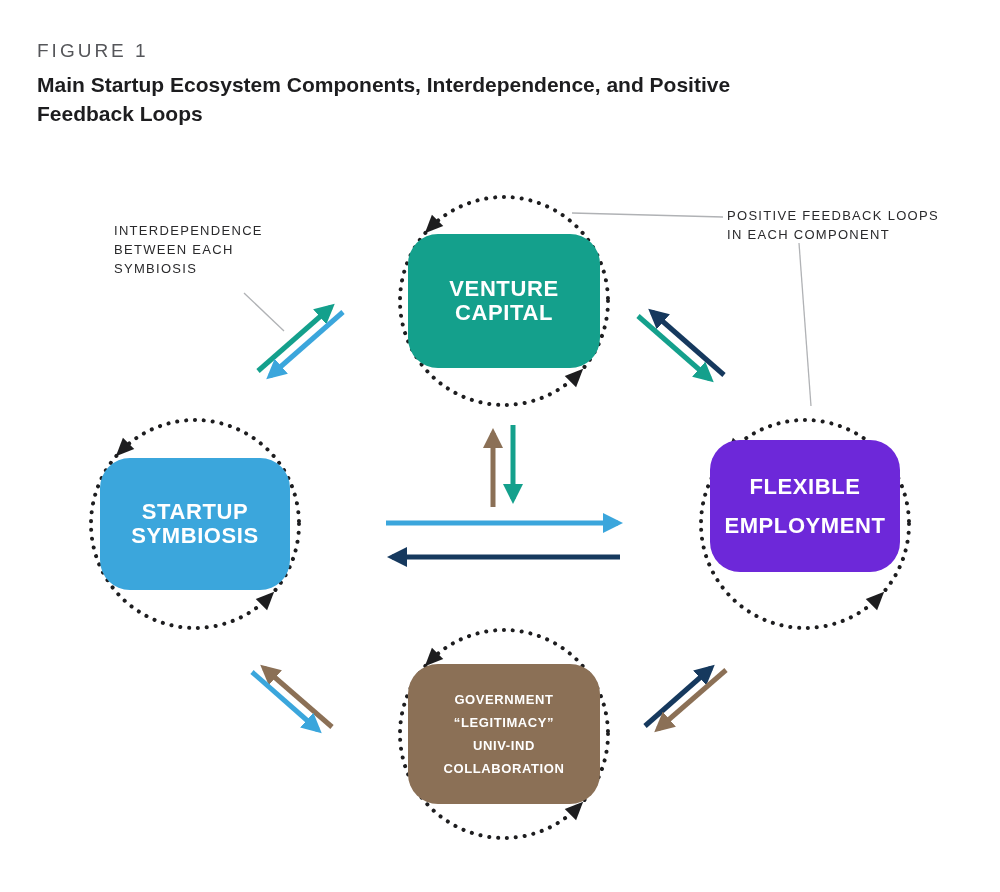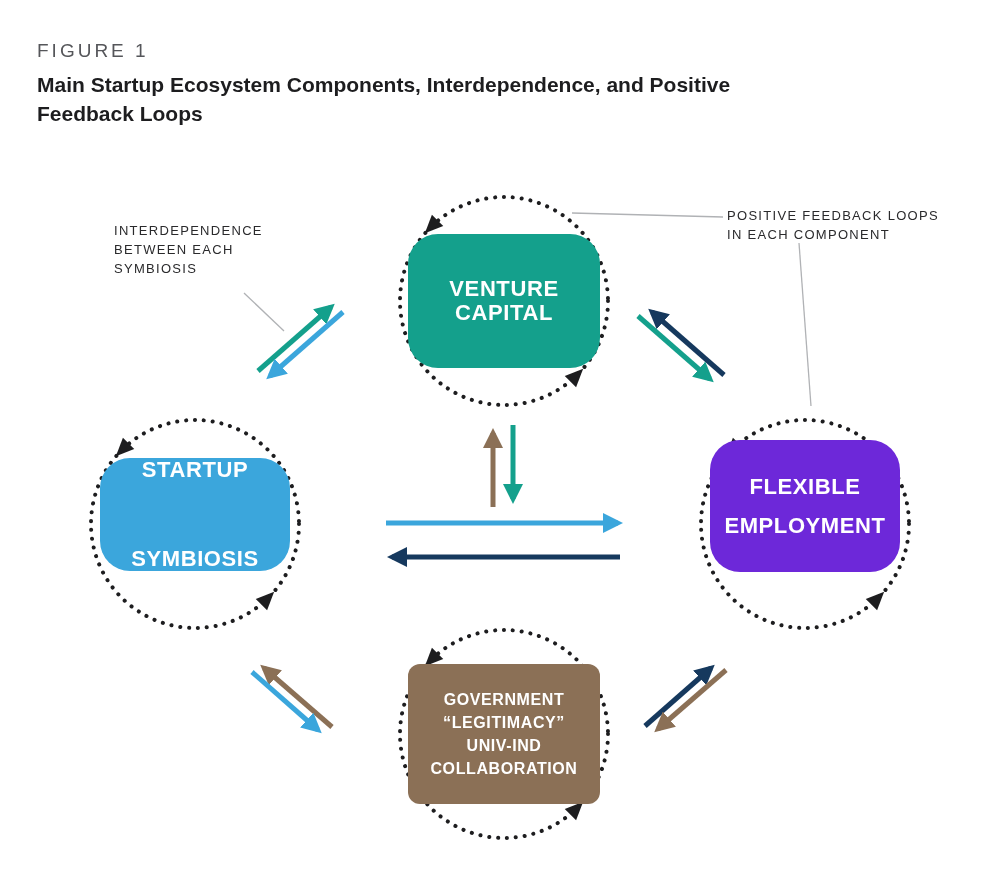--- a/index.html
+++ b/index.html
@@ -54,21 +54,21 @@
     align-items: center;
     justify-content: center;
     border-radius: 30px;
     color: #ffffff;
     font-weight: bold;
     text-align: center;
     letter-spacing: 0.6px;
   }
   .node span { display: block; }
   .node.two  { font-size: 22px;   line-height: 24px; }
-  .node.four { font-size: 16px; line-height: 23px; border-radius: 12px; }
+  .node.four { font-size: 13px; line-height: 23px; }
 </style>
 </head>
 <body>
 
 <div class="stage">
 
   <svg class="canvas" width="1000" height="892" viewBox="0 0 1000 892">
     <defs>
       <marker id="m-teal" markerWidth="4" markerHeight="4" refX="3" refY="2" orient="auto">
         <path d="M0,0 L4,2 L0,4 Z" fill="#14A08C"></path>
@@ -144,21 +144,21 @@
   <div class="ann" style="left:727px; top:206px;">
     <span>POSITIVE FEEDBACK LOOPS</span>
     <span>IN EACH COMPONENT</span>
   </div>
 
   <div class="node two" style="left:408px; top:234px; width:192px; height:134px; background:#14A08C;">
     <span>VENTURE</span>
     <span>CAPITAL</span>
   </div>
 
-  <div class="node two" style="left:100px; top:458px; width:190px; height:113px; background:#3BA6DC;justify-content:space-between;">
+  <div class="node two" style="left:100px; top:458px; width:190px; height:132px; background:#3BA6DC;">
     <span>STARTUP</span>
     <span>SYMBIOSIS</span>
   </div>
 
   <div class="node two" style="left:710px; top:440px; width:190px; height:132px; background:#6d28d9;gap:15px;">
     <span>FLEXIBLE</span>
     <span>EMPLOYMENT</span>
   </div>
 
   <div class="node four" style="left:408px; top:664px; width:192px; height:140px; background:#8B7056;">

